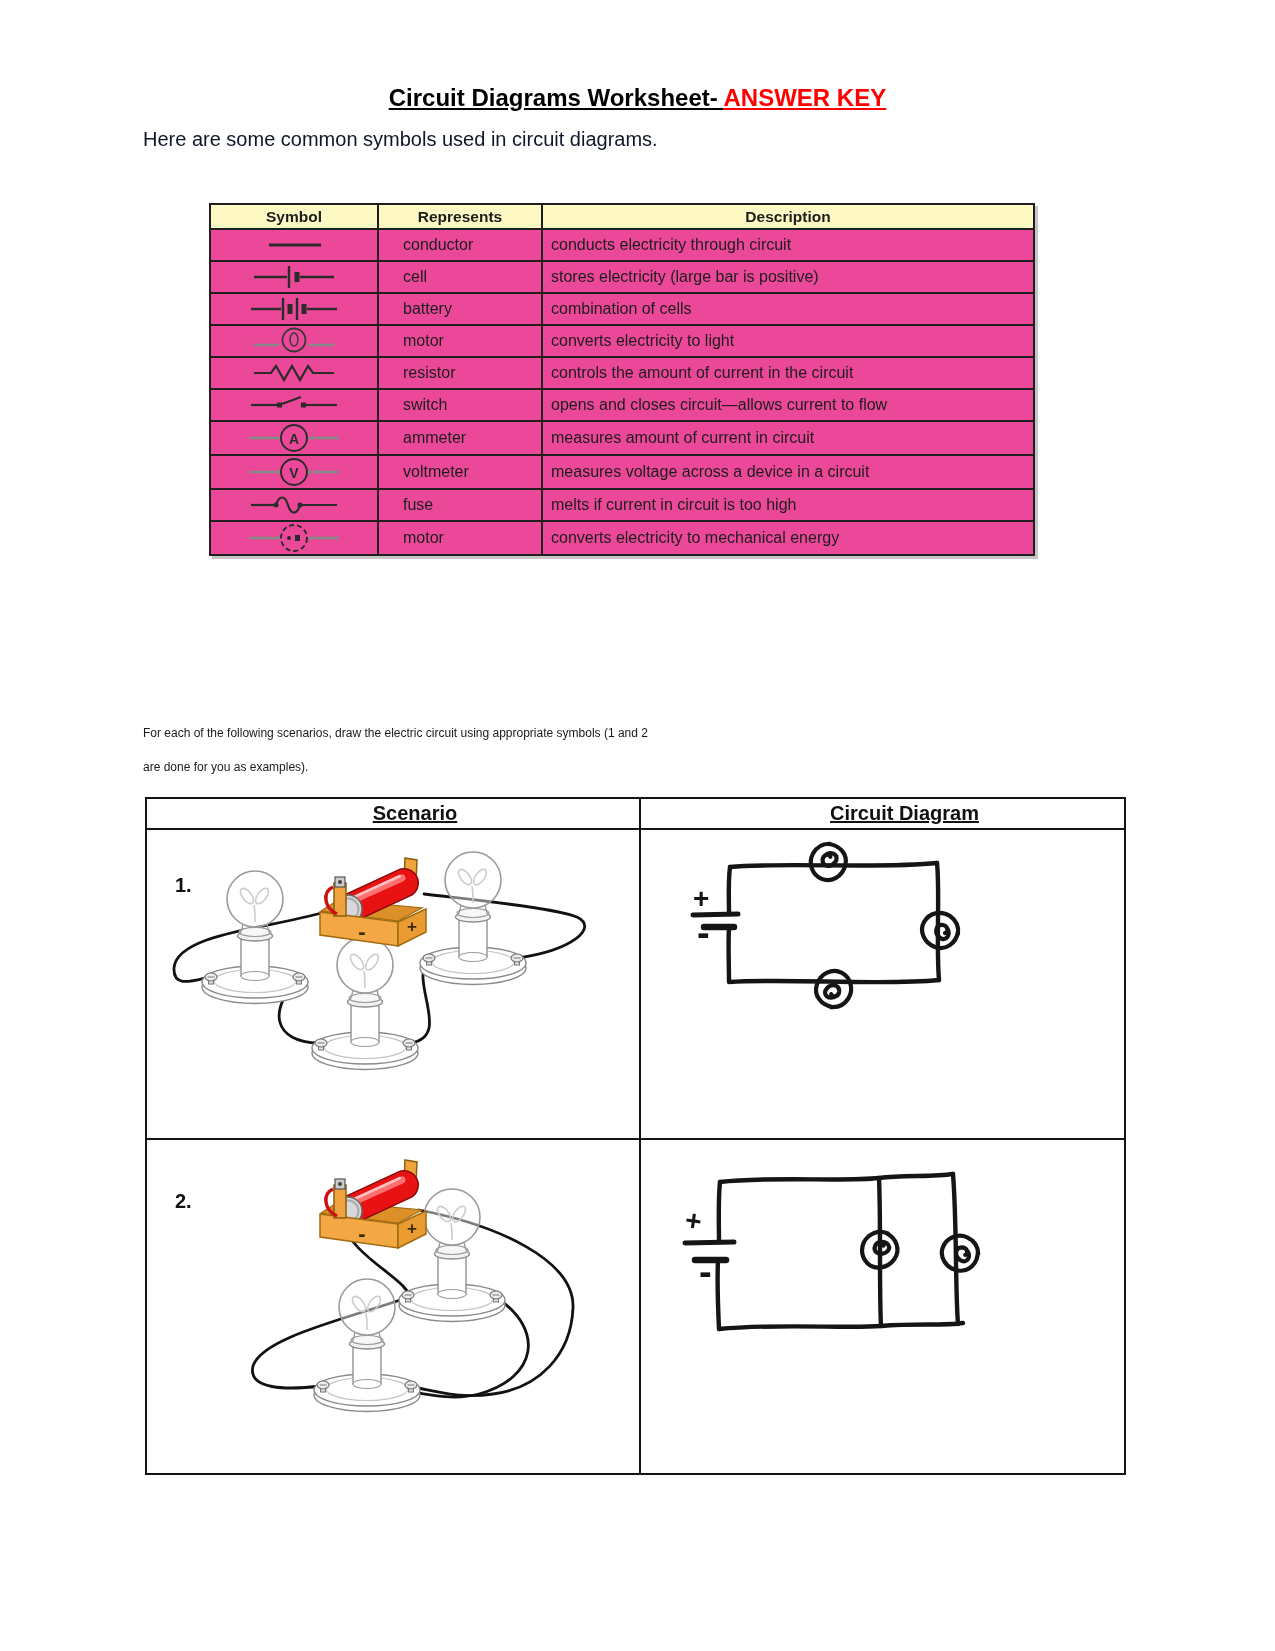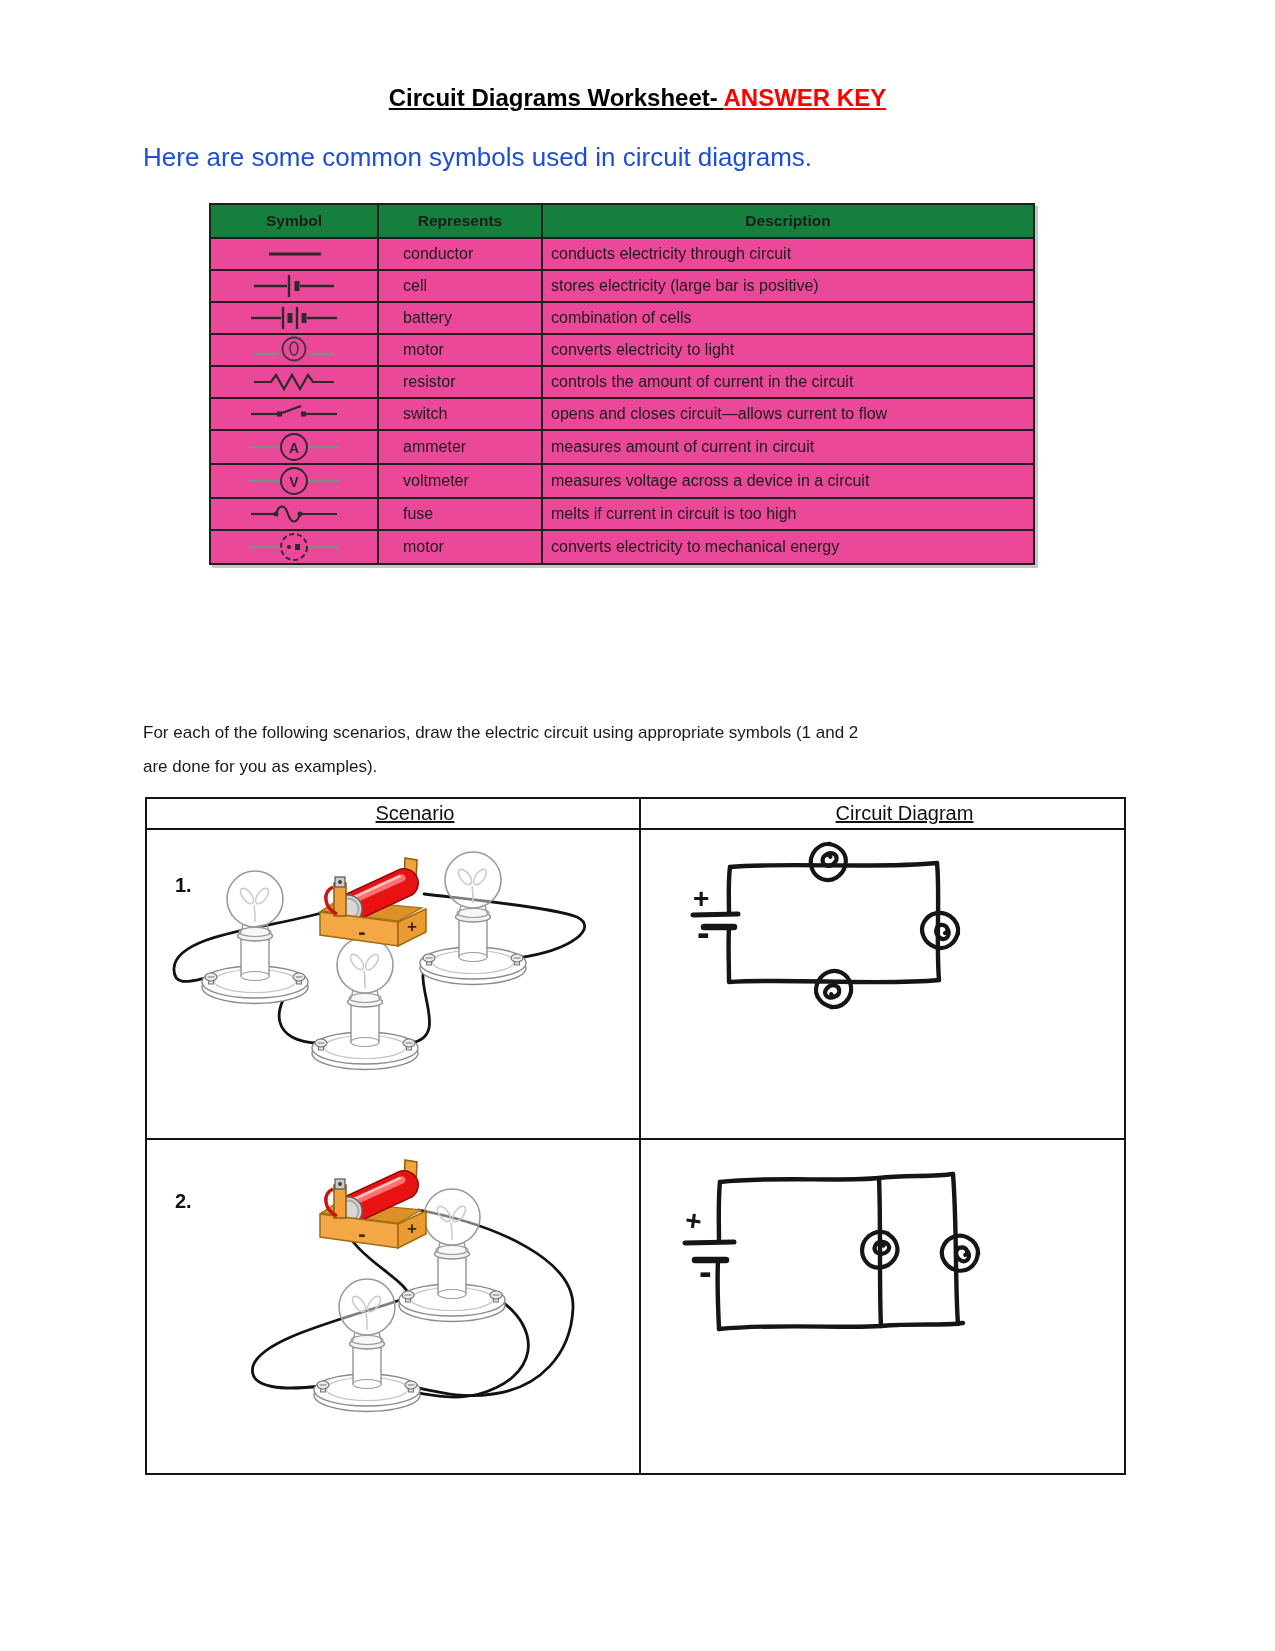--- a/index.html
+++ b/index.html
@@ -7,42 +7,42 @@
   .page {
     position:relative; width:1275px; height:1651px; background:#fff;
     font-family:"Liberation Sans", sans-serif; color:#111; overflow:hidden;
   }
   .title {
     position:absolute; top:84px; left:0; width:100%; text-align:center;
     font-size:24px; font-weight:bold;
   }
   .title .t-black { color:#000; text-decoration:underline; }
   .title .t-red   { color:#ff0000; text-decoration:underline; }
-  .intro { position:absolute; left:143px; top:142px; font-size:26px; color:#1d4ed8; }
-  .instructions { position:absolute; left:143px; top:716px; font-size:17px; line-height:34px; color:#1a1a1a; }
+  .intro { position:absolute; left:143px; top:128px; font-size:20px; color:#0f172a; }
+  .instructions { position:absolute; left:143px; top:716px; font-size:12px; line-height:34px; color:#1a1a1a; }
 
   .symbols-table {
     position:absolute; left:209px; top:203px; width:824px;
     border-collapse:collapse; table-layout:fixed;
     box-shadow:3px 3px 0 #c6c6c6; font-size:16px; color:#1c1c1c;
   }
   .symbols-table th, .symbols-table td { border:2px solid #1f1f1f; }
-  .symbols-table th { background:#15803d; height:34px; font-size:15.5px; }
+  .symbols-table th { background:#fef9c3; height:25px; font-size:15.5px; }
   .symbols-table td { background:#ec4899; height:26px; }
   .symbols-table td.sym { text-align:center; }
   .symbols-table td.sym svg { vertical-align:middle; }
   .symbols-table td.rep { padding-left:24px; }
   .symbols-table td.desc { padding-left:8px; }
 
   .scen-table {
     position:absolute; left:145px; top:797px; width:979px;
     border-collapse:collapse; table-layout:fixed; background:#fff;
   }
   .scen-table th, .scen-table td { border:2px solid #141414; }
-  .scen-table th { height:31px; font-size:20px; font-weight:normal; text-align:center;padding-left:44px; }
+  .scen-table th { height:31px; font-size:20px; font-weight:bold; text-align:center;padding-left:44px; }
   .scen-table th span { text-decoration:underline; }
   .scen-table tr.r1 td { height:310px; }
   .scen-table tr.r2 td { height:335px; }
   .scen-table td { position:relative; vertical-align:top; }
   .cell-svg { position:absolute; left:0; top:0; }
   .num { position:absolute; left:28px; top:44px; font-size:20px; font-weight:bold; color:#111; }
   .num2 { top:50px; }
   .defs-holder { position:absolute; width:0; height:0; overflow:hidden; }
 </style>
 </head>

